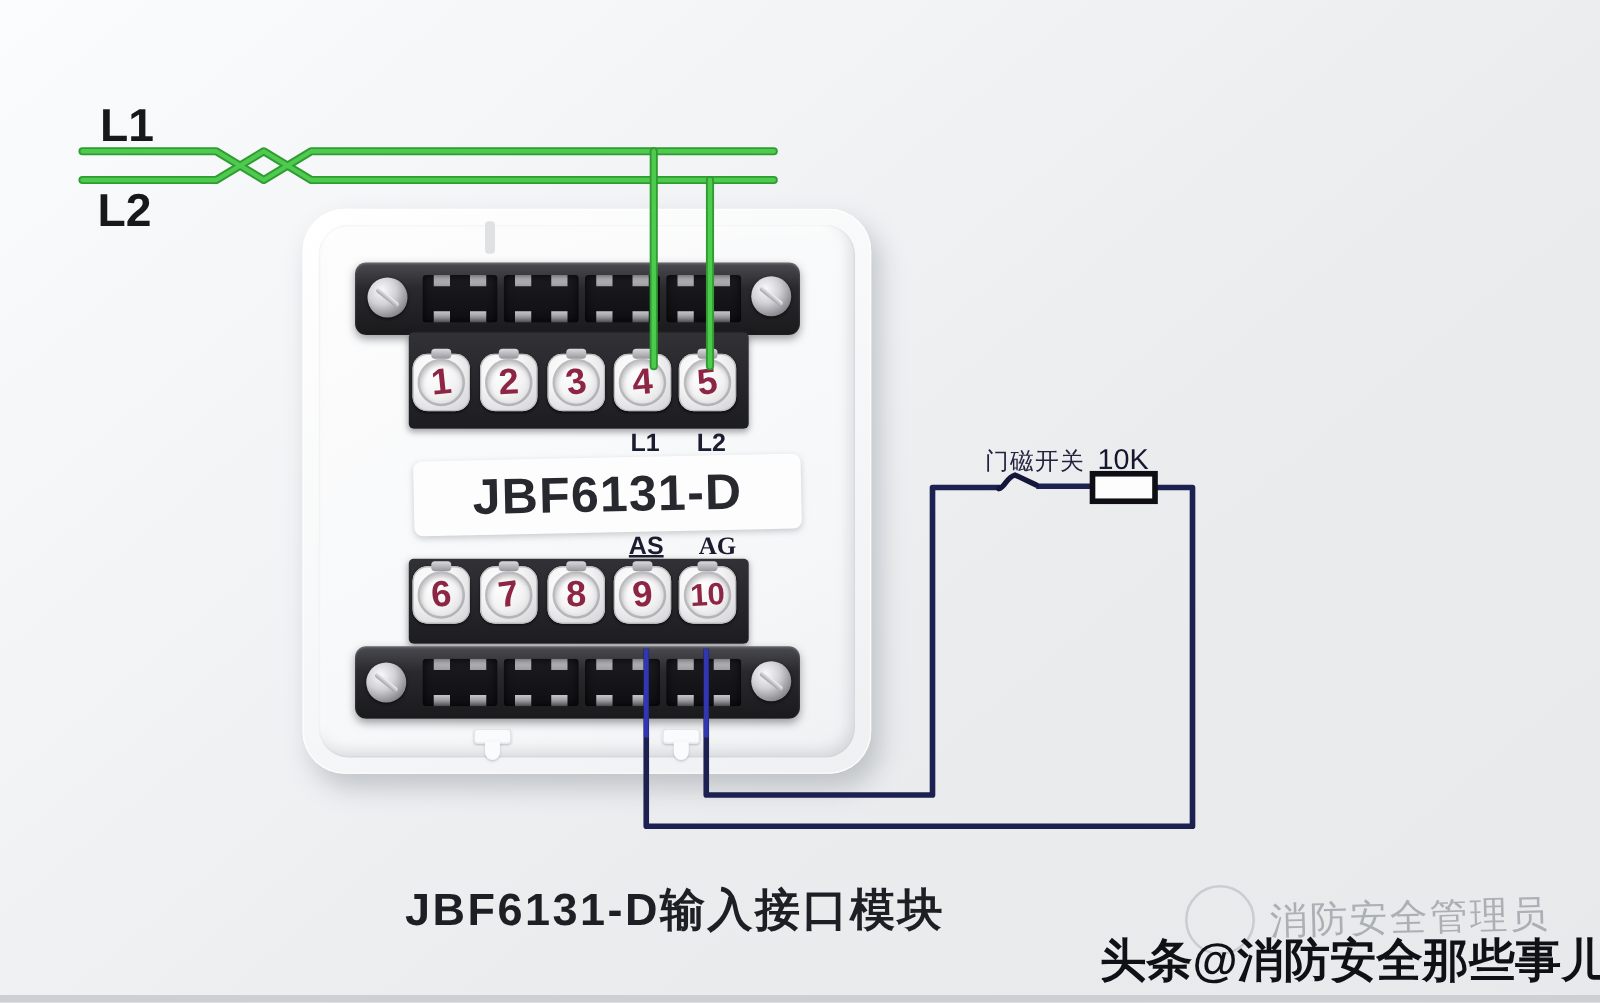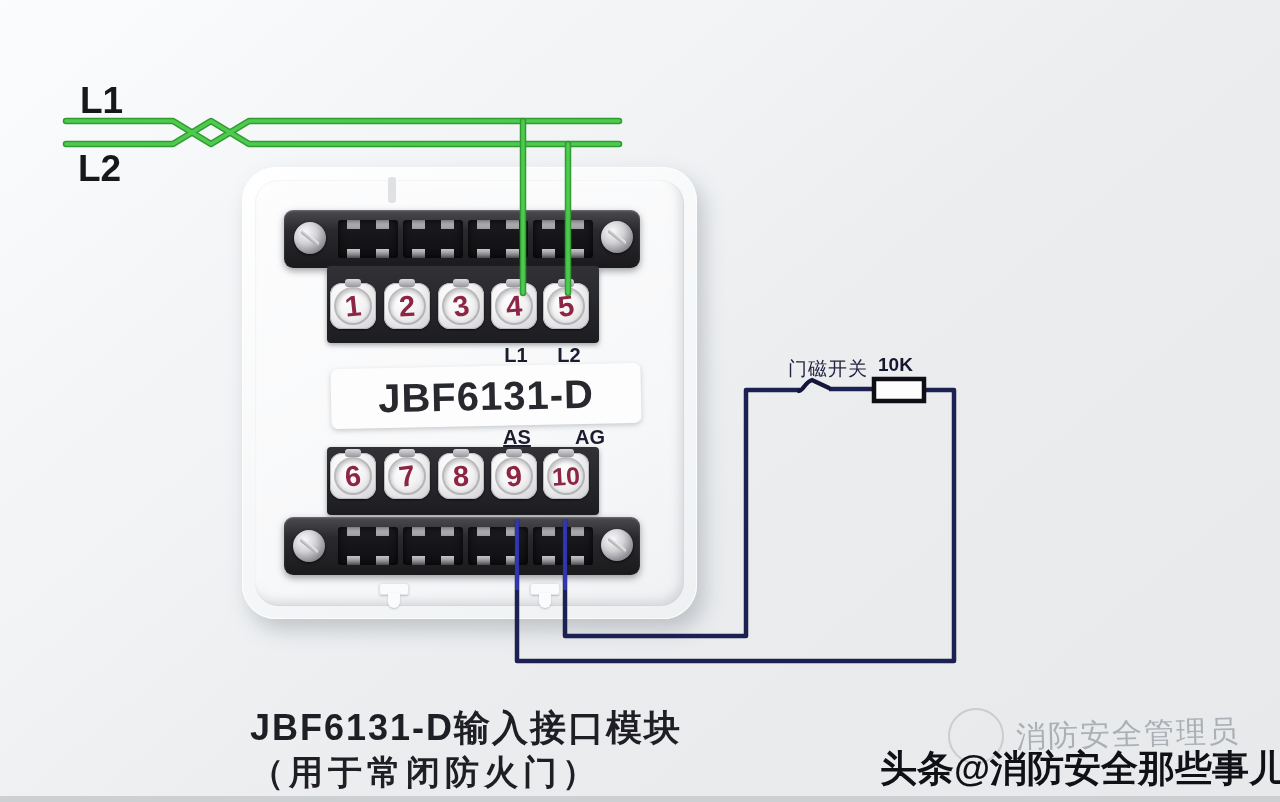--- a/index.html
+++ b/index.html
@@ -69,22 +69,22 @@
   .sticker{position:absolute;left:331px;top:366px;width:310px;height:60px;border-radius:7px;
     background:#fdfdfe;box-shadow:0 2px 5px rgba(160,166,172,.55);transform:rotate(-1.2deg);
     display:flex;align-items:center;justify-content:center;}
   .sticker-text{font-size:40px;font-weight:700;color:#28282f;letter-spacing:1px;}
 
   
   .lbl{position:absolute;color:#1c1c30;}
   .wire-lbl{font-size:37px;font-weight:600;color:#17181a;}
   .pin-lbl{font-size:20px;font-weight:600;width:36px;text-align:center;}
   .sw-lbl{font-size:19px;color:#23233f;letter-spacing:1px;}
-  .res-lbl{font-size:19px;font-weight:700;color:#16162e;}
-  .caption{position:absolute;left:250px;width:580px;color:#1e1e24;}
+  .res-lbl{font-size:23px;font-weight:400;color:#16162e;}
+  .caption{position:absolute;left:250px;width:580px;text-align:center;color:#1e1e24;}
   .caption.l1{top:704px;font-size:36px;font-weight:700;letter-spacing:2px;}
   .caption.l2{top:750px;font-size:34px;font-weight:700;letter-spacing:5px;}
   .wm-ghost{position:absolute;left:1016px;top:714px;font-size:30px;color:rgba(120,128,136,.55);
     letter-spacing:2px;transform:rotate(-1.5deg);white-space:nowrap;}
   .wm-circle{position:absolute;left:948px;top:708px;width:52px;height:52px;border-radius:50%;
     border:2px solid rgba(130,138,146,.30);}
   .wm-main{position:absolute;left:880px;top:744px;font-size:37px;font-weight:700;color:#101116;white-space:nowrap;}
 
   svg.wires{position:absolute;left:0;top:0;pointer-events:none;}
 </style>
@@ -181,26 +181,25 @@
 
     <rect x="874" y="379" width="50" height="22" fill="#fdfdfe" stroke="#0e0e14" stroke-width="4.5"></rect>
   </svg>
 
   <div class="lbl wire-lbl" style="left:80px;top:80px;">L1</div>
   <div class="lbl wire-lbl" style="left:78px;top:148px;">L2</div>
 
   <div class="lbl pin-lbl" style="left:498px;top:344px;">L1</div>
   <div class="lbl pin-lbl" style="left:551px;top:344px;">L2</div>
   <div class="lbl pin-lbl" style="left:499px;top:426px;text-decoration:underline;">AS</div>
-  <div class="lbl pin-lbl" style="left:572px;top:426px;">AG</div>
+  <div class="lbl pin-lbl" style="left:556px;top:426px;font-family:Liberation Serif, serif;">AG</div>
 
   <div class="lbl sw-lbl" style="left:788px;top:356px;">门磁开关</div>
   <div class="lbl res-lbl" style="left:878px;top:354px;">10K</div>
 
   <div class="caption l1">JBF6131-D输入接口模块</div>
-  <div class="caption l2">（用于常闭防火门）</div>
 
   <div class="wm-circle"></div>
   <div class="wm-ghost">消防安全管理员</div>
   <div class="wm-main">头条@消防安全那些事儿</div>
 
   <div class="bottom-strip"></div>
 </div>
 
 </body></html>

